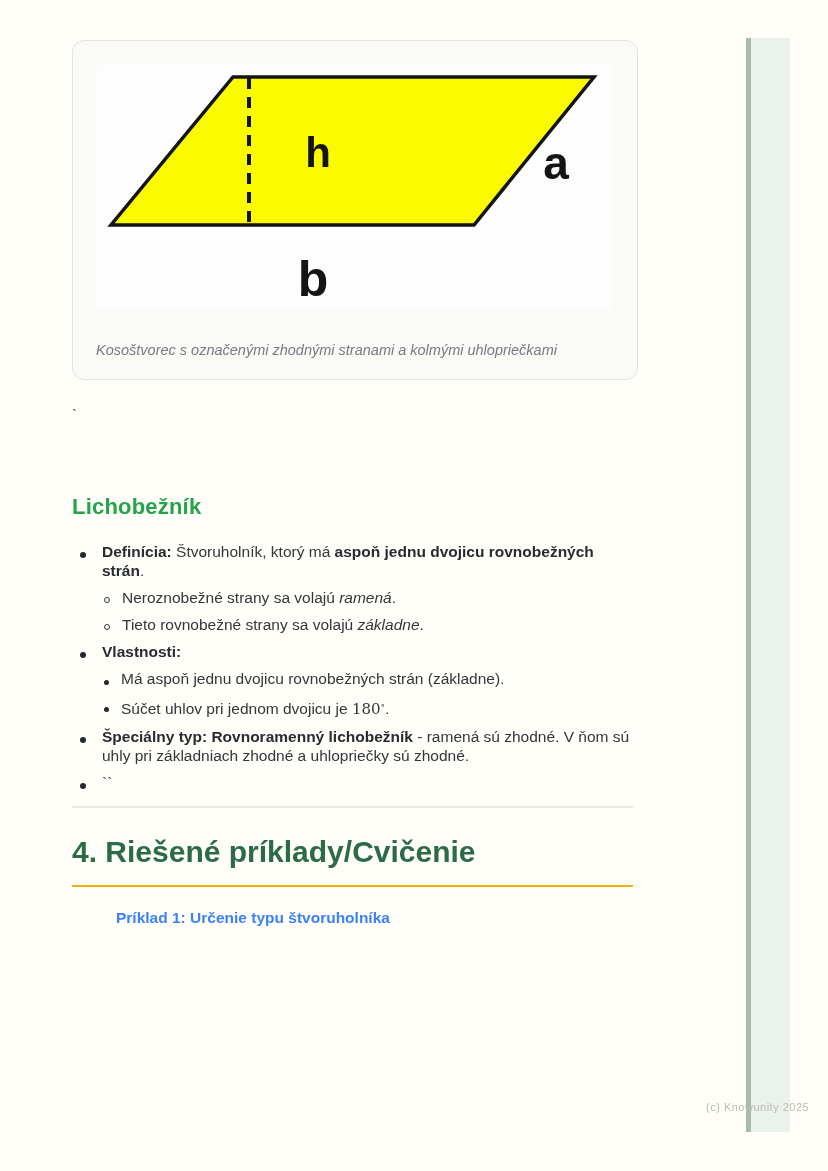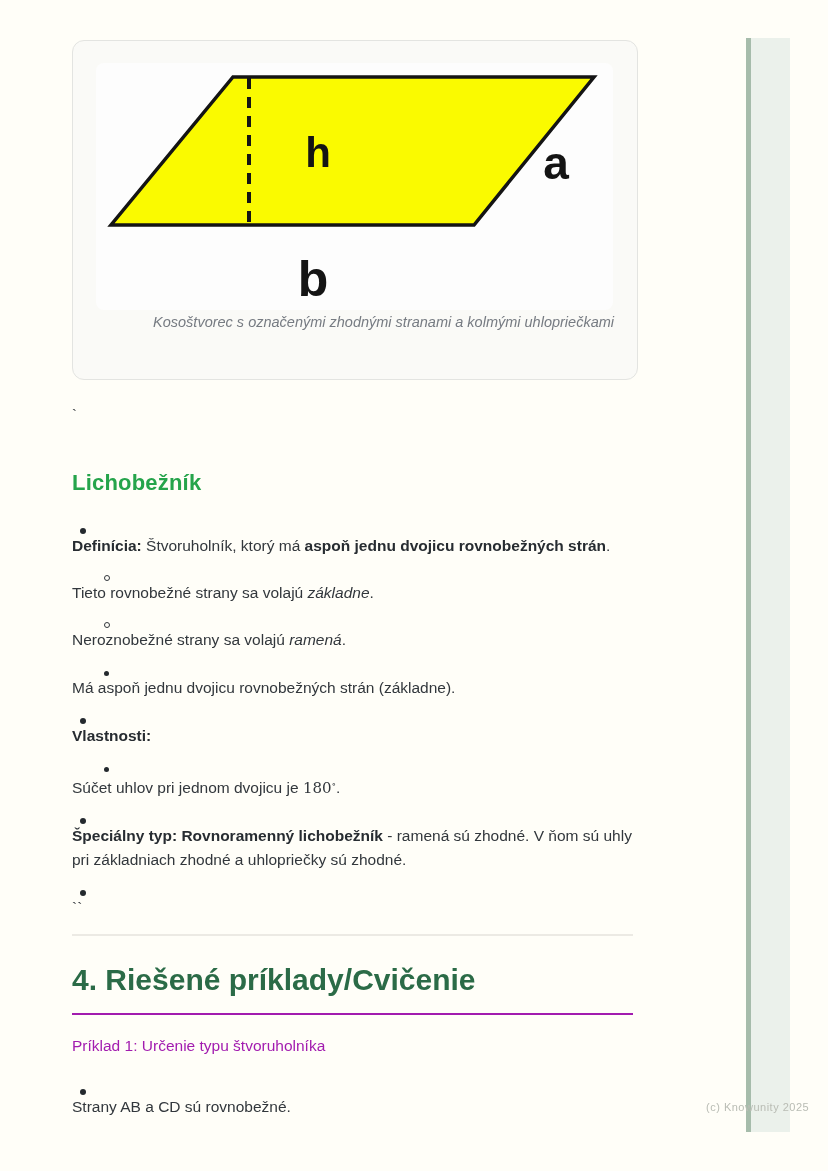--- a/index.html
+++ b/index.html
@@ -33,43 +33,43 @@
     padding:22px 23px 0 23px;
   }
   .figure-image {
     width:517px; height:247px;
     background:#fdfdfd;
     border-radius:8px;
     overflow:hidden;
   }
   .figure-image svg { display:block; }
   .figure-caption {
-    margin-top:4px;
-    text-align:right;
+    margin-top:32px;
+    text-align:left;
     font-style:italic;
     font-size:14.5px;
     color:#767b82;
   }
 
   .stray-backtick {
     margin-top:26px;
     height:18px;
     font-size:15px; color:#32373c;
   }
 
   h3.section-title {
-    margin-top:46px;
+    margin-top:70px;
     font-size:22px; font-weight:bold;
     color:#25a44b;
     letter-spacing:.2px;
   }
 
   
   .blist { margin-top:22px; font-size:15.5px; color:#32373c; }
-  .li { display:flex; margin-bottom:8px; line-height:24px;flex-direction:column; }
+  .li { display:flex; margin-bottom:8px; line-height:19px; }
   .li .marker { flex:0 0 auto; }
   .dot {
     width:6px; height:6px; border-radius:50%;
     background:#24292e; margin:10px 16px 0 8px;
   }
   .li.lvl2 .dot { margin-left:32px; margin-right:12px; width:5px; height:5px; margin-top:11px; }
   .ring {
     width:6px; height:6px; border-radius:50%;
     background:transparent; border:1.5px solid #32373c;
     margin:9px 12px 0 32px;
@@ -84,25 +84,25 @@
     margin-top:14px;
     border:none; border-top:2px solid #eceae4;
   }
 
   h1.big-title {
     margin-top:24px;
     font-size:30px; font-weight:bold;
     color:#2b6b47;
     line-height:40px;
     padding-bottom:13px;
-    border-bottom:2px solid #a21caf;
+    border-bottom:2px solid #eab308;
   }
 
   p.para { margin-top:26px; font-size:15.5px; line-height:22px; color:#32373c; }
-  p.para.bold { font-weight:normal; color:#a21caf; margin-top:20px; }
+  p.para.bold { font-weight:bold; color:#3b82f6; margin-top:20px;margin-left:44px; }
   p.para + p.para { margin-top:20px; }
   .blist.small { margin-top:22px; }
 
   .watermark {
     position:absolute; left:706px; top:1101px;
     font-size:11px; color:#b9bcb4;
     letter-spacing:.5px;
     z-index:5; white-space:nowrap;
   }
 </style>
@@ -134,36 +134,36 @@
 
     <div class="blist">
 
       <div class="li">
         <span class="marker dot"></span>
         <span class="txt"><span class="b">Definícia:</span><span> Štvoruholník, ktorý má </span><span class="b">aspoň jednu dvojicu rovnobežných strán</span><span>.</span></span>
       </div>
 
       <div class="li lvl2">
         <span class="marker ring"></span>
-        <span class="txt"><span>Tieto rovnobežné strany sa volajú </span><span class="i">základne</span><span>.</span></span>
+        <span class="txt"><span>Neroznobežné strany sa volajú </span><span class="i">ramená</span><span>.</span></span>
       </div>
 
       <div class="li lvl2">
         <span class="marker ring"></span>
-        <span class="txt"><span>Neroznobežné strany sa volajú </span><span class="i">ramená</span><span>.</span></span>
+        <span class="txt"><span>Tieto rovnobežné strany sa volajú </span><span class="i">základne</span><span>.</span></span>
+      </div>
+
+      <div class="li">
+        <span class="marker dot"></span>
+        <span class="txt"><span class="b">Vlastnosti:</span></span>
       </div>
 
       <div class="li lvl2">
         <span class="marker dot"></span>
         <span class="txt">Má aspoň jednu dvojicu rovnobežných strán (základne).</span>
-      </div>
-
-      <div class="li">
-        <span class="marker dot"></span>
-        <span class="txt"><span class="b">Vlastnosti:</span></span>
       </div>
 
       <div class="li lvl2">
         <span class="marker dot"></span>
         <span class="txt"><span>Súčet uhlov pri jednom dvojicu je </span><span class="math">180</span><sup class="mathsup">∘</sup><span>.</span></span>
       </div>
 
       <div class="li">
         <span class="marker dot"></span>
         <span class="txt"><span class="b">Špeciálny typ: Rovnoramenný lichobežník</span><span> - ramená sú zhodné. V ňom sú uhly pri základniach zhodné a uhlopriečky sú zhodné.</span></span>
@@ -177,24 +177,18 @@
     </div>
 
     <hr class="divider">
 
     <h1 class="big-title">4. Riešené príklady/Cvičenie</h1>
 
 
     <p class="para bold">Príklad 1: Určenie typu štvoruholníka</p>
 
 
-    <div class="blist small">
-      <div class="li">
-        <span class="marker dot"></span>
-        <span class="txt">Strany AB a CD sú rovnobežné.</span>
-      </div>
-    </div>
 
   </div>
 
   <div class="watermark">(c) Knowunity 2025</div>
 
 </div>
 
 </body></html>

